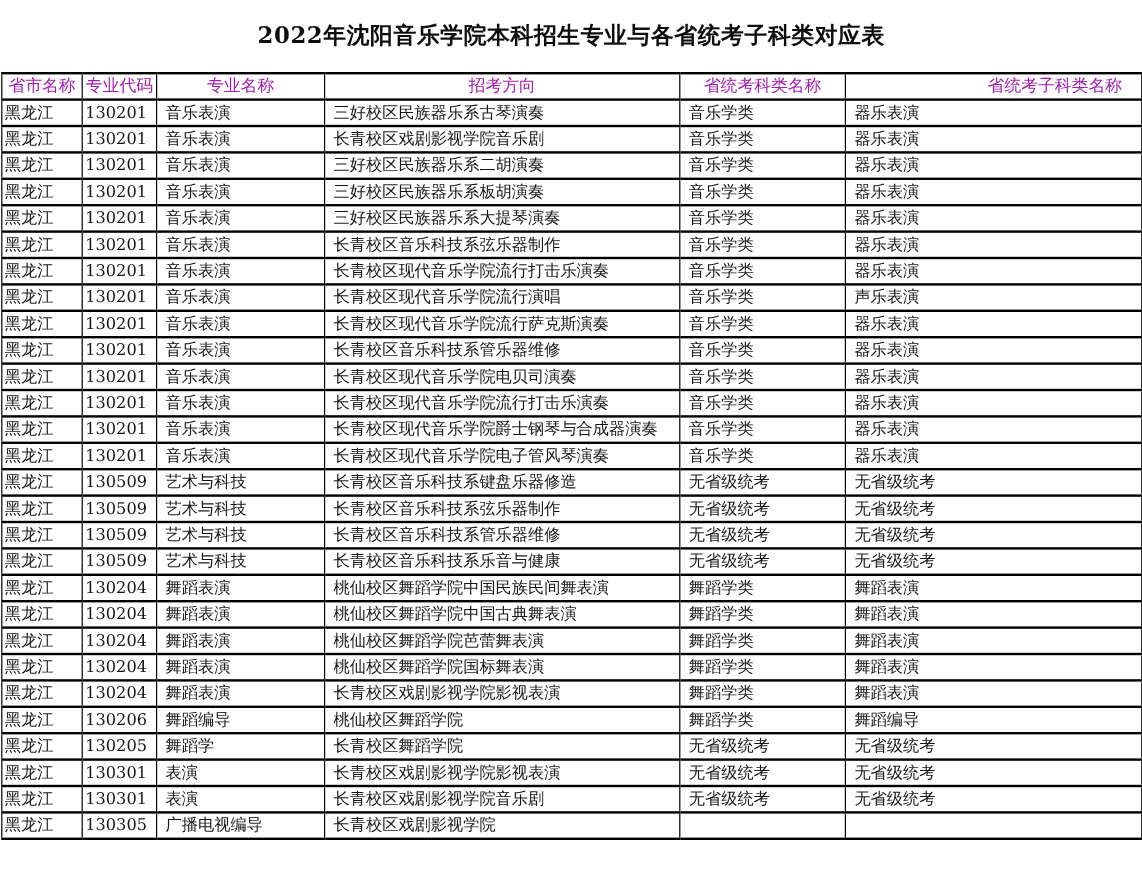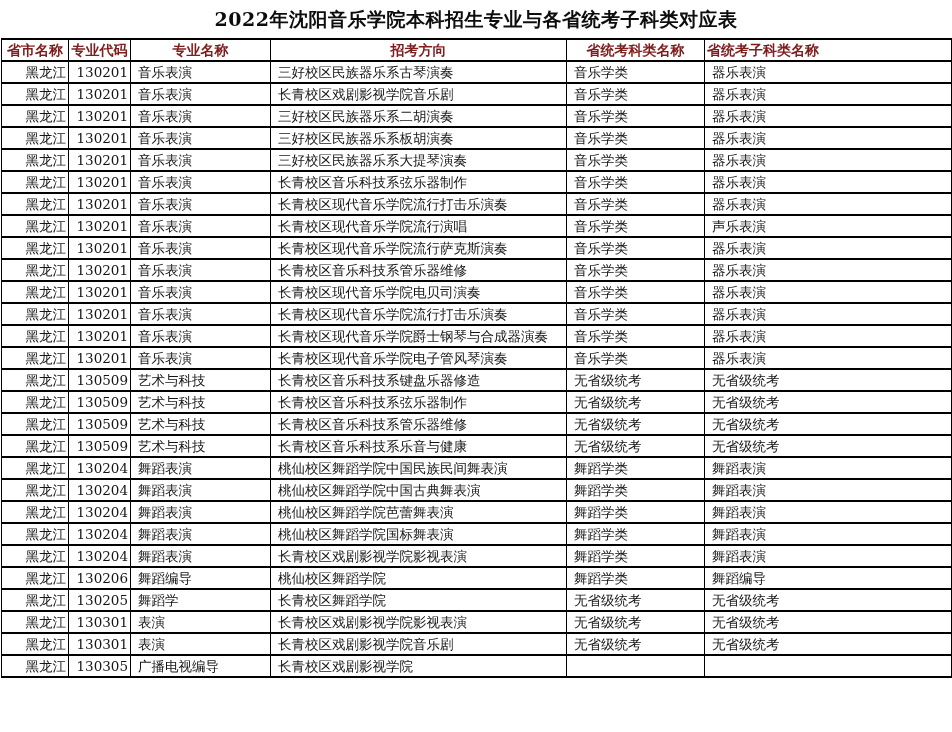--- a/index.html
+++ b/index.html
@@ -16,21 +16,21 @@
     width: 952px;
     height: 732px;
     box-sizing: border-box;
   }
   .doc-title {
     text-align: center;
     font-weight: bold;
     font-size: 19px;
     line-height: 30px;
     height: 30px;
-    margin: 4px;
+    margin: 15px;
     letter-spacing: 0.5px;
     color: #0d0d0d;
   }
   table.main-table {
     border-collapse: collapse;
     table-layout: fixed;
     width: 950px;
     margin-left: 1px;
   }
   table.main-table col.c0 { width: 67px; }
@@ -46,30 +46,30 @@
     border-bottom: 2px solid #000000;
     font-size: 13.5px;
     height: 20px;
     line-height: 20px;
     padding: 0 2px;
     white-space: nowrap;
     overflow: hidden;
     color: #151515;
   }
   th {
-    font-weight: bold;
+    font-weight: normal;
     text-align: center;
     font-size: 14px;
-    color: #7f1d1d;
+    color: #a21caf;
   }
   th.align-right {
-    text-align: left;
+    text-align: right;
     padding-right: 16px;
   }
-  td.align-center { text-align: right; }
+  td.align-center { text-align: left; }
   td.align-left   { text-align: left; padding-left: 7px; }
 </style>
 </head>
 <body>
 
 <div class="page">
   <h1 class="doc-title">2022年沈阳音乐学院本科招生专业与各省统考子科类对应表</h1>
 
   <table class="main-table">
     <colgroup>

